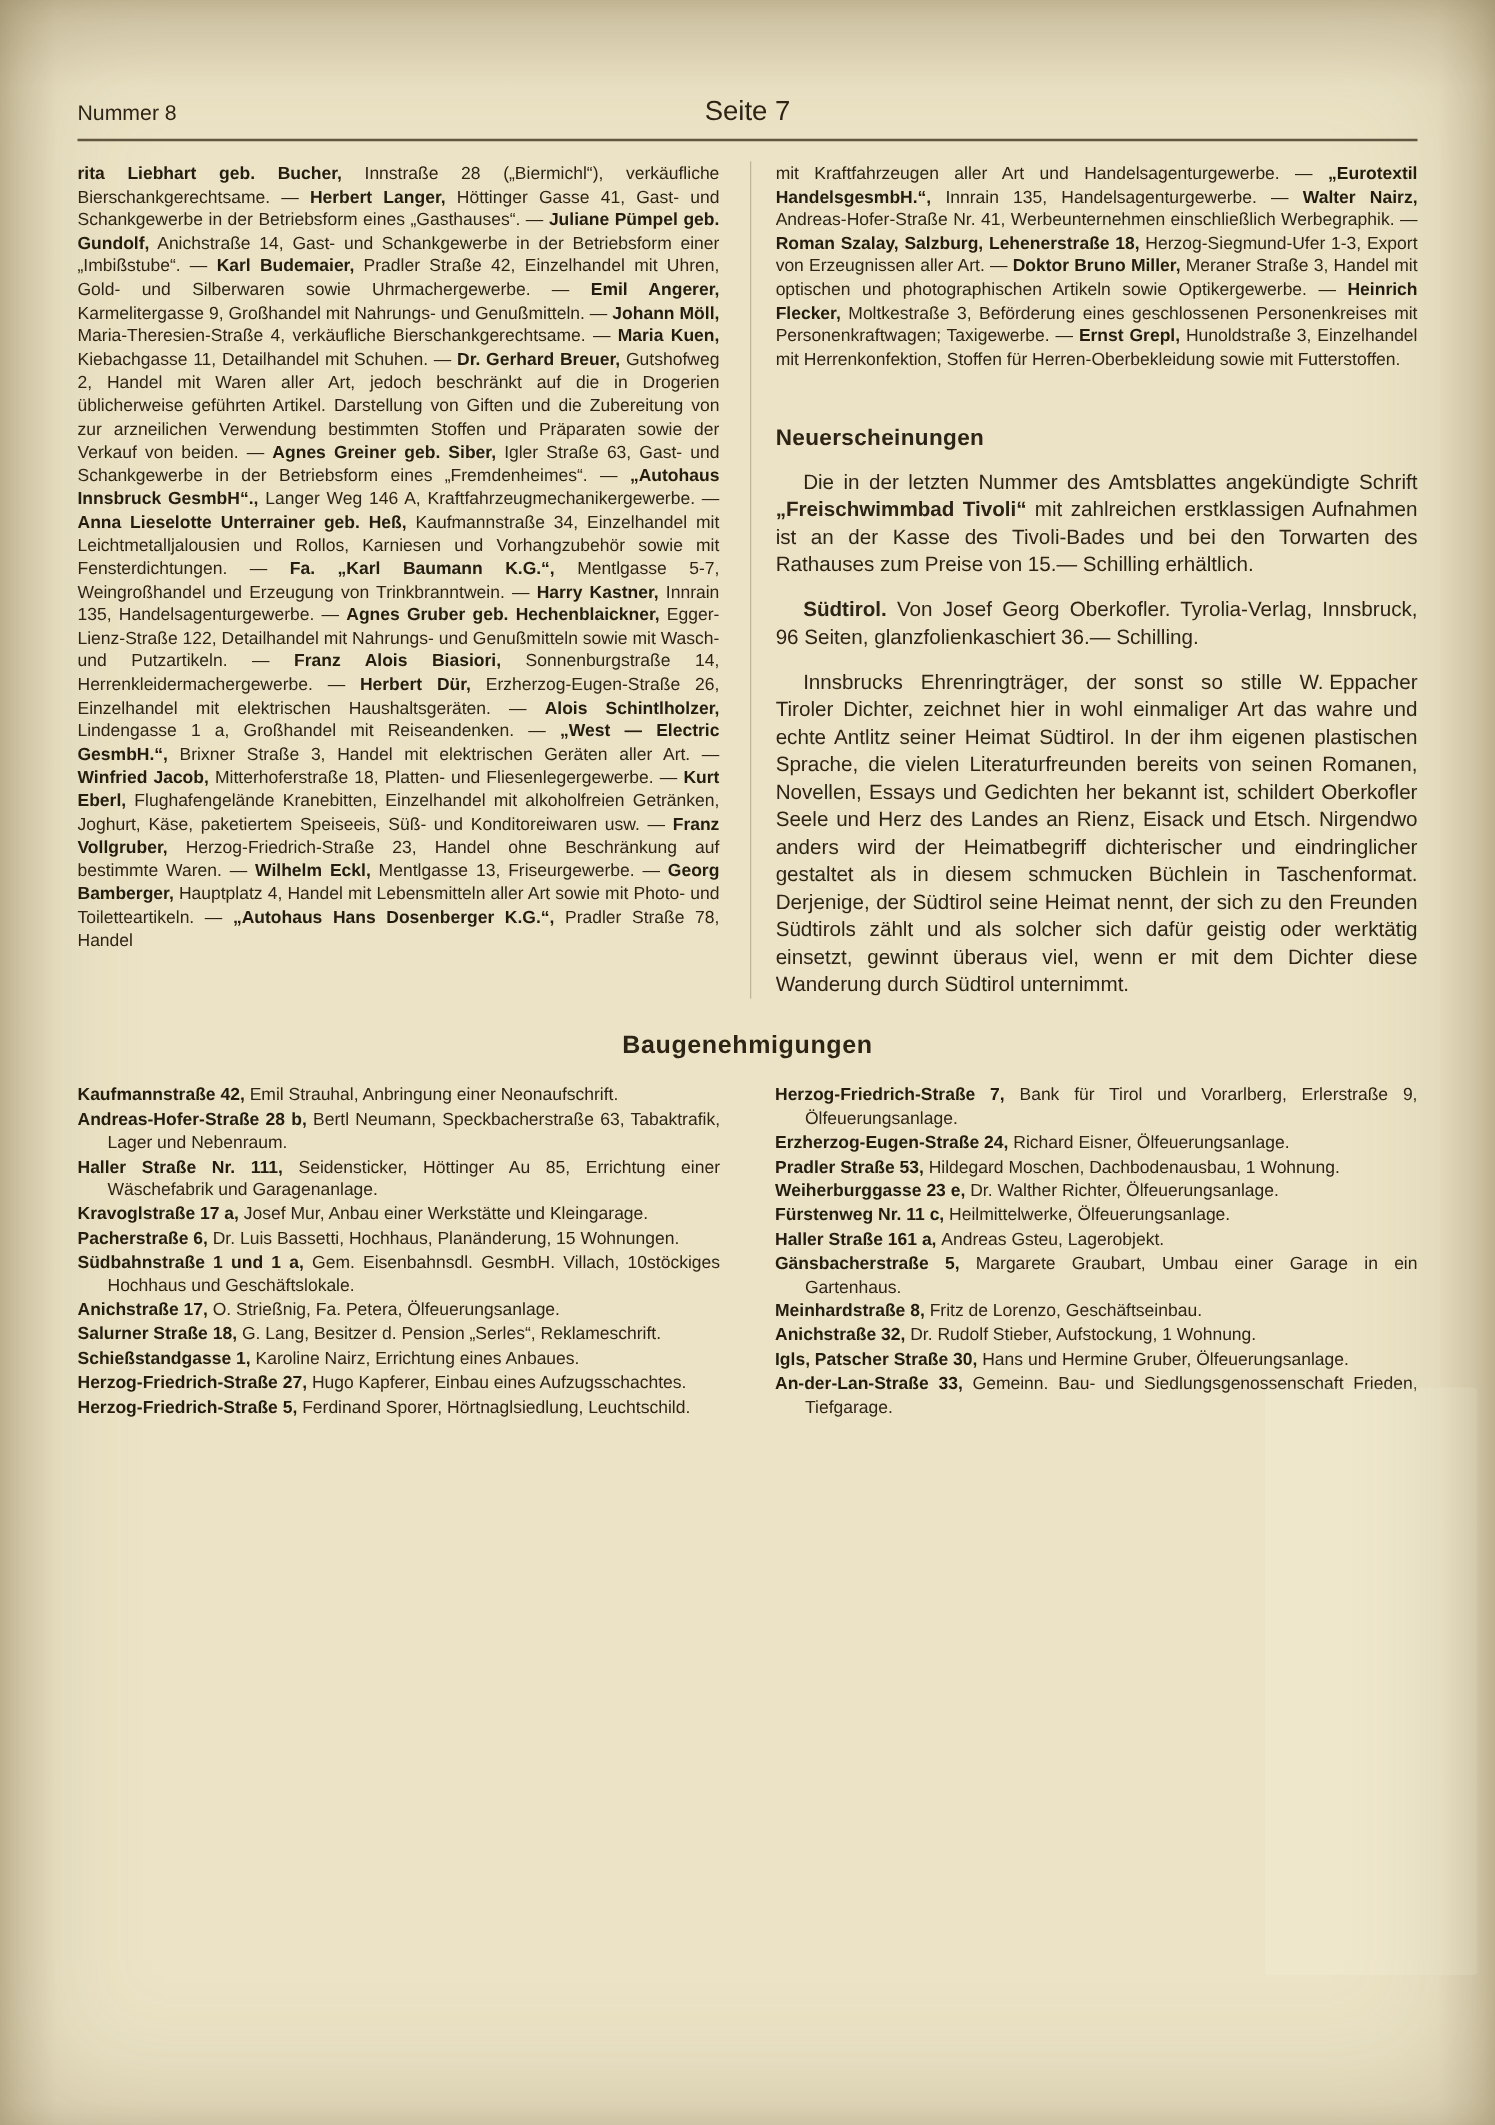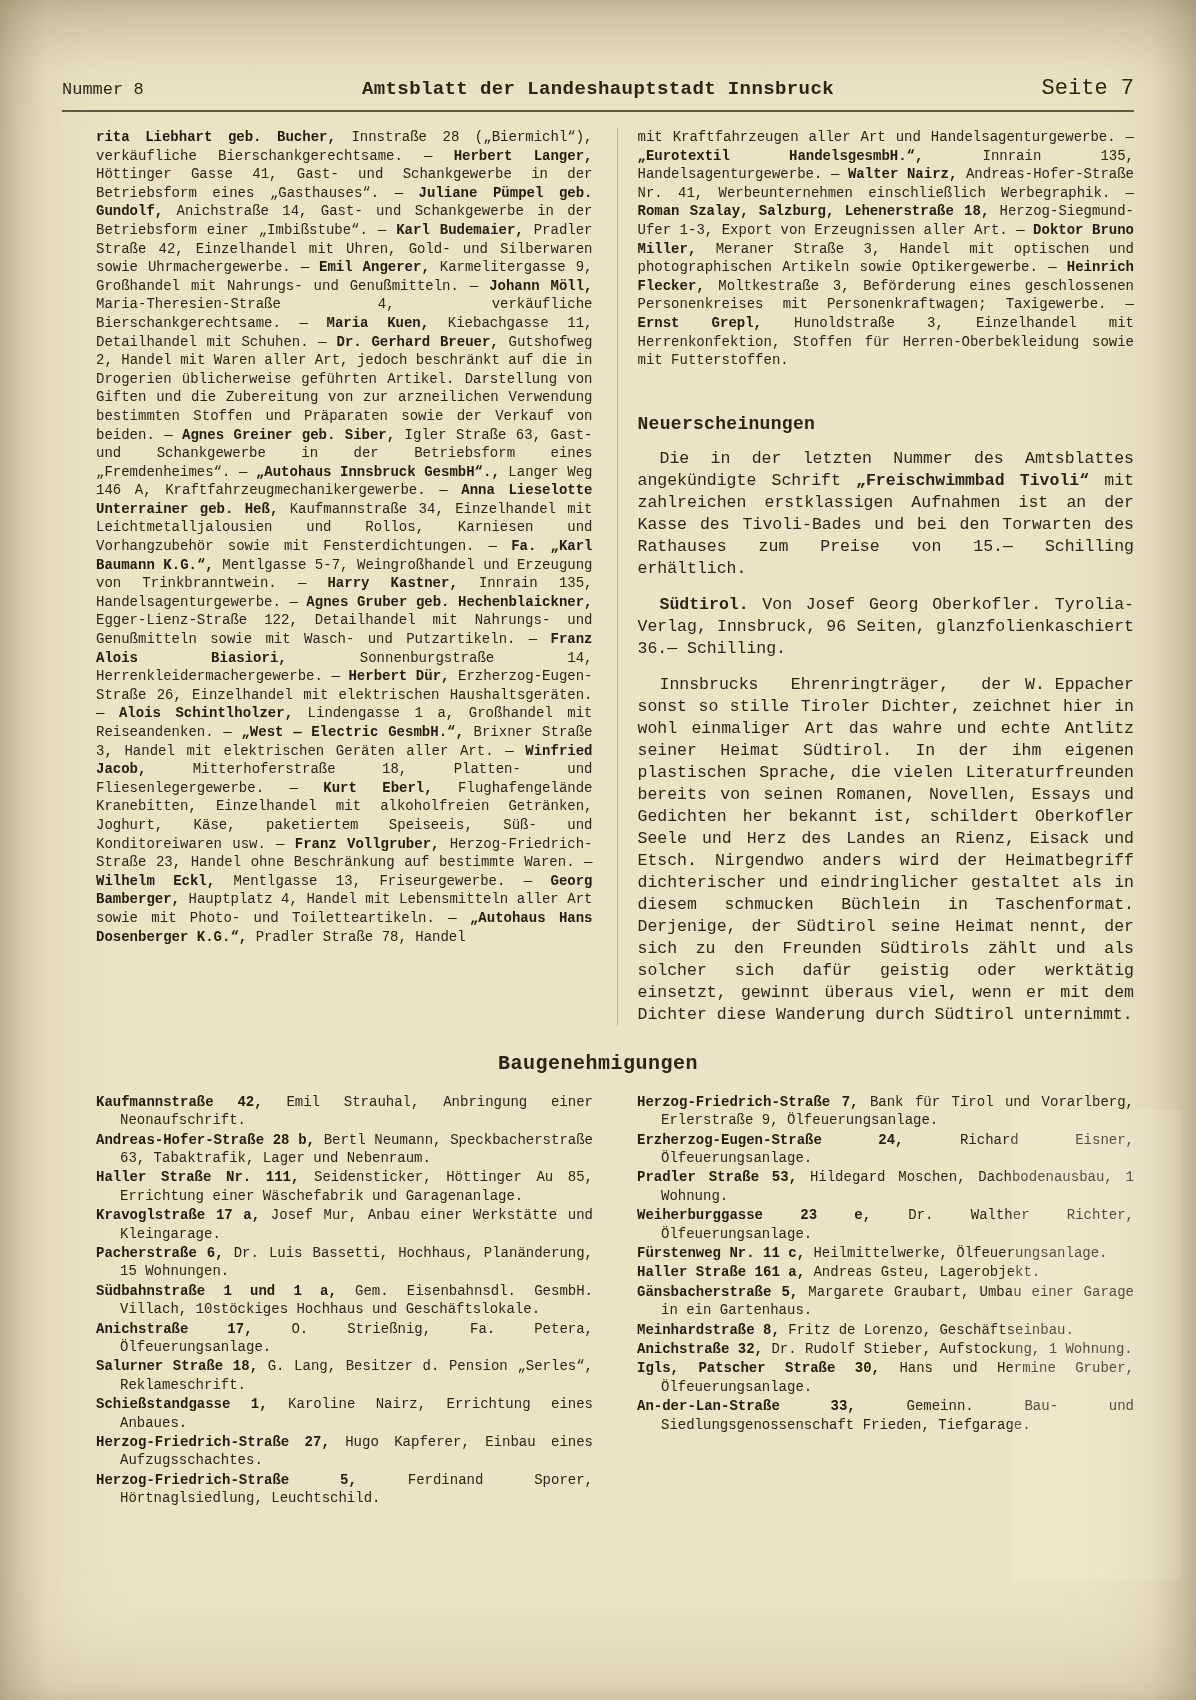--- a/index.html
+++ b/index.html
@@ -6,21 +6,21 @@
     --paper:#ece3c6;
     --ink:#2d2416;
   }
   html,body{margin:0;padding:0;background:#6e6755;}
   .page{
     position:relative;
     width:1196px;height:1700px;
     margin:0 auto;
     overflow:hidden;
     color:var(--ink);
-    font-family:Liberation Mono, monospace;
+    font-family:Liberation Sans, sans-serif;
     background:
       linear-gradient(to bottom, rgba(118,98,55,.16), rgba(118,98,55,0) 70px),
       linear-gradient(to right, rgba(118,98,55,.20), rgba(118,98,55,0) 45px, rgba(118,98,55,0) calc(100% - 45px), rgba(118,98,55,.18)),
       var(--paper);
   }
   .page::after{
     content:'';position:absolute;inset:0;pointer-events:none;
     box-shadow:inset 0 0 110px rgba(100,82,42,.30), inset 0 0 20px rgba(100,82,42,.15);
   }
   .inner{position:relative;padding:76px 62px 30px 62px;}
@@ -29,21 +29,21 @@
   .masthead{
     display:grid;grid-template-columns:1fr auto 1fr;align-items:baseline;
     font-size:18px;
   }
   .masthead .issue{justify-self:start;font-size:17px;}
   .masthead .title{justify-self:center;font-weight:bold;font-size:19px;letter-spacing:.4px;}
   .masthead .pageno{justify-self:end;font-size:22px;}
   .mast-rule{border:0;border-top:2px solid rgba(52,42,22,.75);margin:9px 0 0 0;}
 
   
-  .two-col{display:flex;gap:4px;margin-top:16px;margin-left:34px;}
+  .two-col{display:flex;gap:4px;margin-top:16px;}
   .col{width:516px;}
   .col-left{padding-right:20px;}
   .col-right{padding-left:20px;border-left:1px solid rgba(78,62,32,.28);}
   .bottom .col-right{border-left:none;}
 
   
   .reg{
     margin:0;font-size:14px;line-height:18.6px;text-align:justify;
     hyphens:auto;-webkit-hyphens:auto;
   }
@@ -77,21 +77,20 @@
   }
 </style>
 </head>
 <body>
 
 <div class="page">
   <div class="inner">
 
     <header class="masthead">
       <span class="issue">Nummer 8</span>
-      <span class="title">Amtsblatt der Landeshauptstadt Innsbruck</span>
       <span class="pageno">Seite 7</span>
     </header>
     <hr class="mast-rule">
 
     <section class="two-col top">
       <div class="col col-left">
         <p class="reg"><strong>rita Liebhart geb. Bucher,</strong><span> Innstraße 28 („Biermichl“), verkäufliche Bierschankgerechtsame. — </span><strong>Herbert Langer,</strong><span> Höttinger Gasse 41, Gast- und Schankgewerbe in der Betriebsform eines „Gasthauses“. — </span><strong>Juliane Pümpel geb. Gundolf,</strong><span> Anichstraße 14, Gast- und Schankgewerbe in der Betriebsform einer „Imbißstube“. — </span><strong>Karl Budemaier,</strong><span> Pradler Straße 42, Einzelhandel mit Uhren, Gold- und Silberwaren sowie Uhrmachergewerbe. — </span><strong>Emil Angerer,</strong><span> Karmelitergasse 9, Großhandel mit Nahrungs- und Genußmitteln. — </span><strong>Johann Möll,</strong><span> Maria-Theresien-Straße 4, verkäufliche Bierschankgerechtsame. — </span><strong>Maria Kuen,</strong><span> Kiebachgasse 11, Detailhandel mit Schuhen. — </span><strong>Dr. Gerhard Breuer,</strong><span> Gutshofweg 2, Handel mit Waren aller Art, jedoch beschränkt auf die in Drogerien üblicherweise geführten Artikel. Darstellung von Giften und die Zubereitung von zur arzneilichen Verwendung bestimmten Stoffen und Präparaten sowie der Verkauf von beiden. — </span><strong>Agnes Greiner geb. Siber,</strong><span> Igler Straße 63, Gast- und Schankgewerbe in der Betriebsform eines „Fremdenheimes“. — </span><strong>„Autohaus Innsbruck GesmbH“.,</strong><span> Langer Weg 146 A, Kraftfahrzeugmechanikergewerbe. — </span><strong>Anna Lieselotte Unterrainer geb. Heß,</strong><span> Kaufmannstraße 34, Einzelhandel mit Leichtmetalljalousien und Rollos, Karniesen und Vorhangzubehör sowie mit Fensterdichtungen. — </span><strong>Fa. „Karl Baumann K.G.“,</strong><span> Mentlgasse 5-7, Weingroßhandel und Erzeugung von Trinkbranntwein. — </span><strong>Harry Kastner,</strong><span> Innrain 135, Handelsagenturgewerbe. — </span><strong>Agnes Gruber geb. Hechenblaickner,</strong><span> Egger-Lienz-Straße 122, Detailhandel mit Nahrungs- und Genußmitteln sowie mit Wasch- und Putzartikeln. — </span><strong>Franz Alois Biasiori,</strong><span> Sonnenburgstraße 14, Herrenkleidermachergewerbe. — </span><strong>Herbert Dür,</strong><span> Erzherzog-Eugen-Straße 26, Einzelhandel mit elektrischen Haushaltsgeräten. — </span><strong>Alois Schintlholzer,</strong><span> Lindengasse 1 a, Großhandel mit Reiseandenken. — </span><strong>„West — Electric GesmbH.“,</strong><span> Brixner Straße 3, Handel mit elektrischen Geräten aller Art. — </span><strong>Winfried Jacob,</strong><span> Mitterhoferstraße 18, Platten- und Fliesenlegergewerbe. — </span><strong>Kurt Eberl,</strong><span> Flughafengelände Kranebitten, Einzelhandel mit alkoholfreien Getränken, Joghurt, Käse, paketiertem Speiseeis, Süß- und Konditoreiwaren usw. — </span><strong>Franz Vollgruber,</strong><span> Herzog-Friedrich-Straße 23, Handel ohne Beschränkung auf bestimmte Waren. — </span><strong>Wilhelm Eckl,</strong><span> Mentlgasse 13, Friseurgewerbe. — </span><strong>Georg Bamberger,</strong><span> Hauptplatz 4, Handel mit Lebensmitteln aller Art sowie mit Photo- und Toiletteartikeln. — </span><strong>„Autohaus Hans Dosenberger K.G.“,</strong><span> Pradler Straße 78, Handel</span></p>
       </div>
       <div class="col col-right">
         <p class="reg"><span>mit Kraftfahrzeugen aller Art und Handelsagenturgewerbe. — </span><strong>„Eurotextil HandelsgesmbH.“,</strong><span> Innrain 135, Handelsagenturgewerbe. — </span><strong>Walter Nairz,</strong><span> Andreas-Hofer-Straße Nr. 41, Werbeunternehmen einschließlich Werbegraphik. — </span><strong>Roman Szalay, Salzburg, Lehenerstraße 18,</strong><span> Herzog-Siegmund-Ufer 1-3, Export von Erzeugnissen aller Art. — </span><strong>Doktor Bruno Miller,</strong><span> Meraner Straße 3, Handel mit optischen und photographischen Artikeln sowie Optikergewerbe. — </span><strong>Heinrich Flecker,</strong><span> Moltkestraße 3, Beförderung eines geschlossenen Personenkreises mit Personenkraftwagen; Taxigewerbe. — </span><strong>Ernst Grepl,</strong><span> Hunoldstraße 3, Einzelhandel mit Herrenkonfektion, Stoffen für Herren-Oberbekleidung sowie mit Futterstoffen.</span></p>

